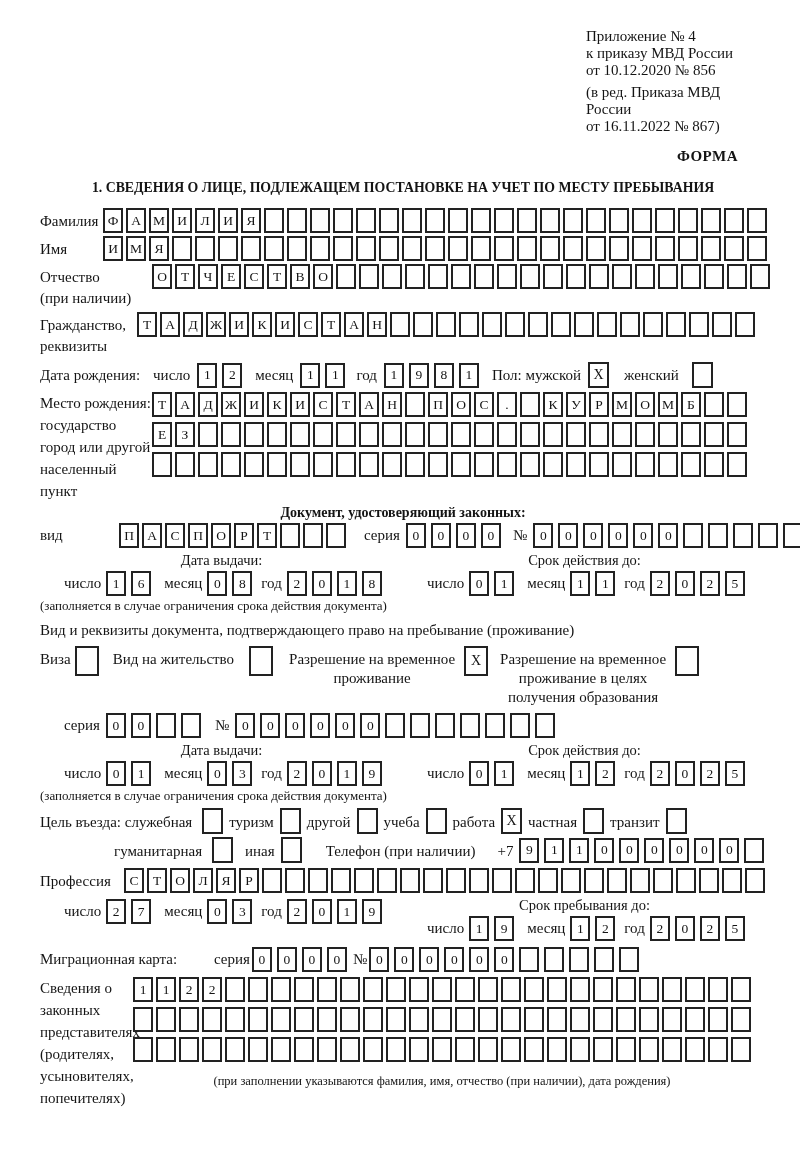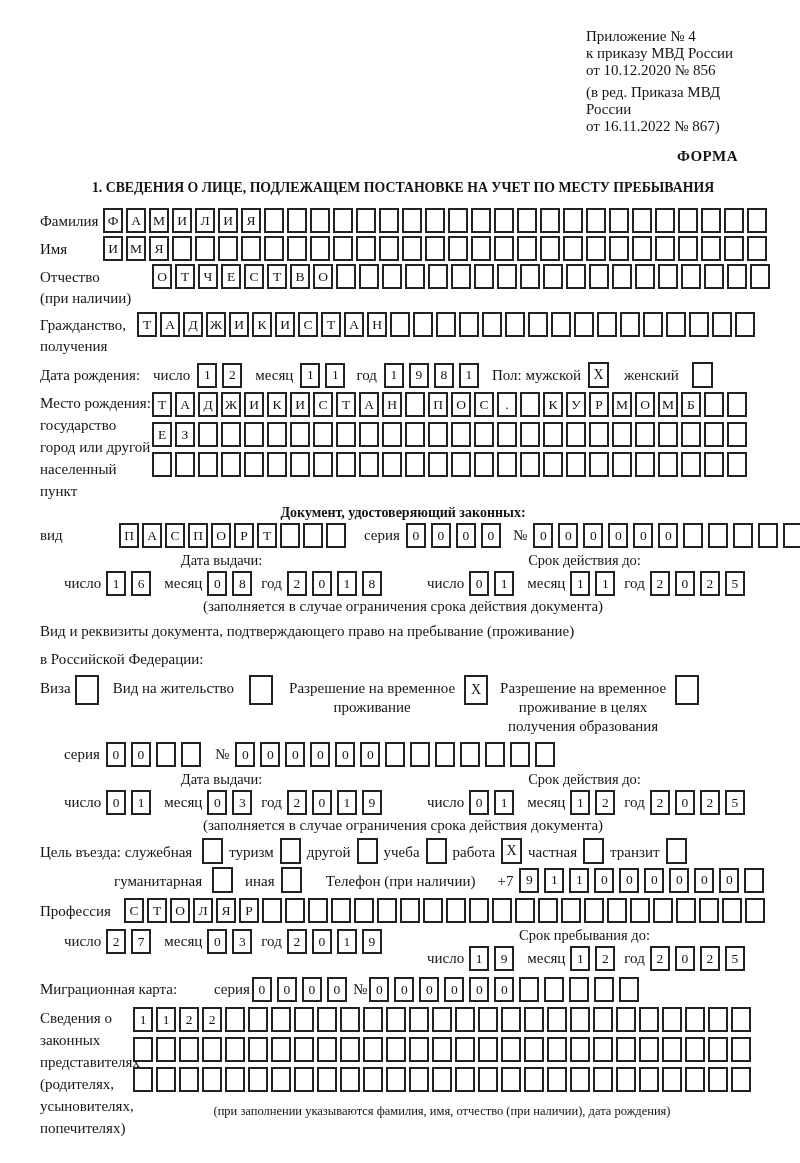--- a/index.html
+++ b/index.html
@@ -31,21 +31,21 @@
   .bold{font-weight:700}
   .center{text-align:center}
 
   .docline{margin:3px 0 2px;font-size:14px}
   .datecols{display:flex;margin-top:4px}
   .datecol{width:363px}
   .datecol.right{margin-left:0}
   .datehead{text-align:center;font-size:14.5px;line-height:17px}
   .dateline{display:flex;align-items:center;gap:5px;margin-top:2px;padding-left:24px}
   .dateline .dl{font-size:15px}
-  .note{text-align:center;font-size:15px;margin:2px 0 4px}
+  .note{text-align:left;font-size:13px;margin:2px 0 4px}
 
   .stayhead{line-height:24px;margin-top:4px}
   .permits{margin:4px 0 6px;gap:10px}
   .popt{display:flex;align-items:flex-start;gap:9px}
   .plbl{line-height:19px;padding-top:4px}
   .plbl.center div{line-height:19px}
 
   .purpose{gap:6px;flex-wrap:nowrap;margin-top:2px}
   .purpose .plbl{padding-top:3px;white-space:nowrap}
   .indent{padding-left:74px}
@@ -174,21 +174,21 @@
         <span class="cell"></span>
         <span class="cell"></span>
         <span class="cell"></span>
         <span class="cell"></span>
       </div>
   </div>
 
   <div class="r">
     <div class="lbl w97">
       <div>Гражданство,</div>
-      <div>получения</div>
+      <div>реквизиты</div>
     </div>
     <div class="cells">
         <span class="cell">Т</span>
         <span class="cell">А</span>
         <span class="cell">Д</span>
         <span class="cell">Ж</span>
         <span class="cell">И</span>
         <span class="cell">К</span>
         <span class="cell">И</span>
         <span class="cell">С</span>
@@ -414,21 +414,20 @@
             <span class="cell">0</span>
             <span class="cell">2</span>
             <span class="cell">5</span>
           </span>
       </div>
     </div>
   </div>
   <div class="note">(заполняется в случае ограничения срока действия документа)</div>
 
   <div class="stayhead">Вид и реквизиты документа, подтверждающего право на пребывание (проживание)</div>
-  <div class="stayhead">в Российской Федерации:</div>
 
   <div class="r permits">
     <div class="popt" style="gap:4px">
       <span class="plbl">Виза</span>
       <span class="cbox bbox"></span>
     </div>
     <div class="popt" style="margin-left:4px">
       <span class="plbl">Вид на жительство</span>
       <span class="cbox bbox" style="margin-left:6px"></span>
     </div>

